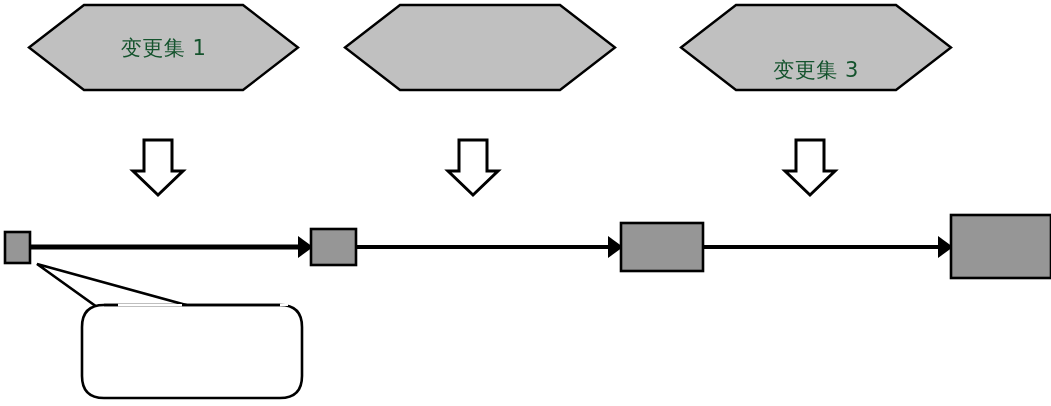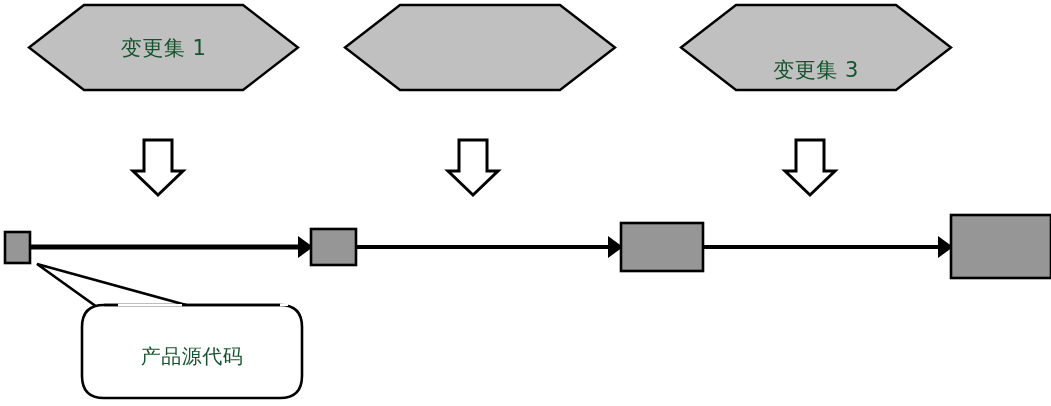--- a/index.html
+++ b/index.html
@@ -91,15 +91,14 @@
       <path d="M 104,305 L 280,305" stroke="#000000" stroke-width="2.6" fill="none" stroke-dasharray="14 64 106"></path>
     </g>
 
   </svg>
 
   <div class="label hex-label" style="left:29px; top:5px; width:269px; height:85px;">变更集 1</div>
 
 
   <div class="label hex-label" style="left:681px; top:5px; width:270px; height:94px;margin-top:18px;">变更集 3</div>
 
-  <div class="label callout-label" style="left:82px; top:310px; width:220px; height:93px;">产品源代码</div>
 
 </div>
 
 </body></html>

